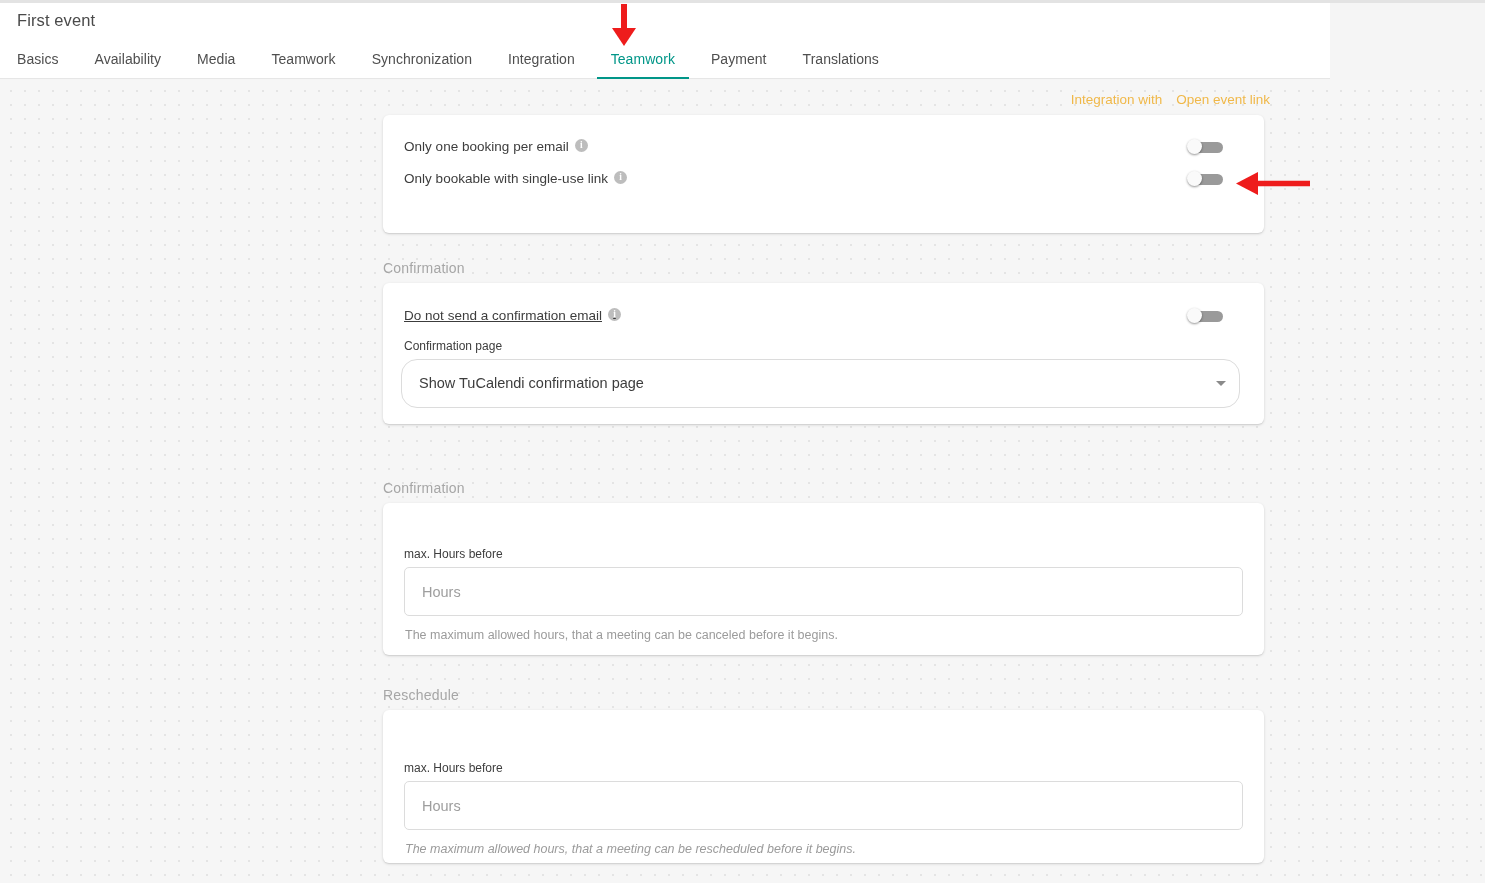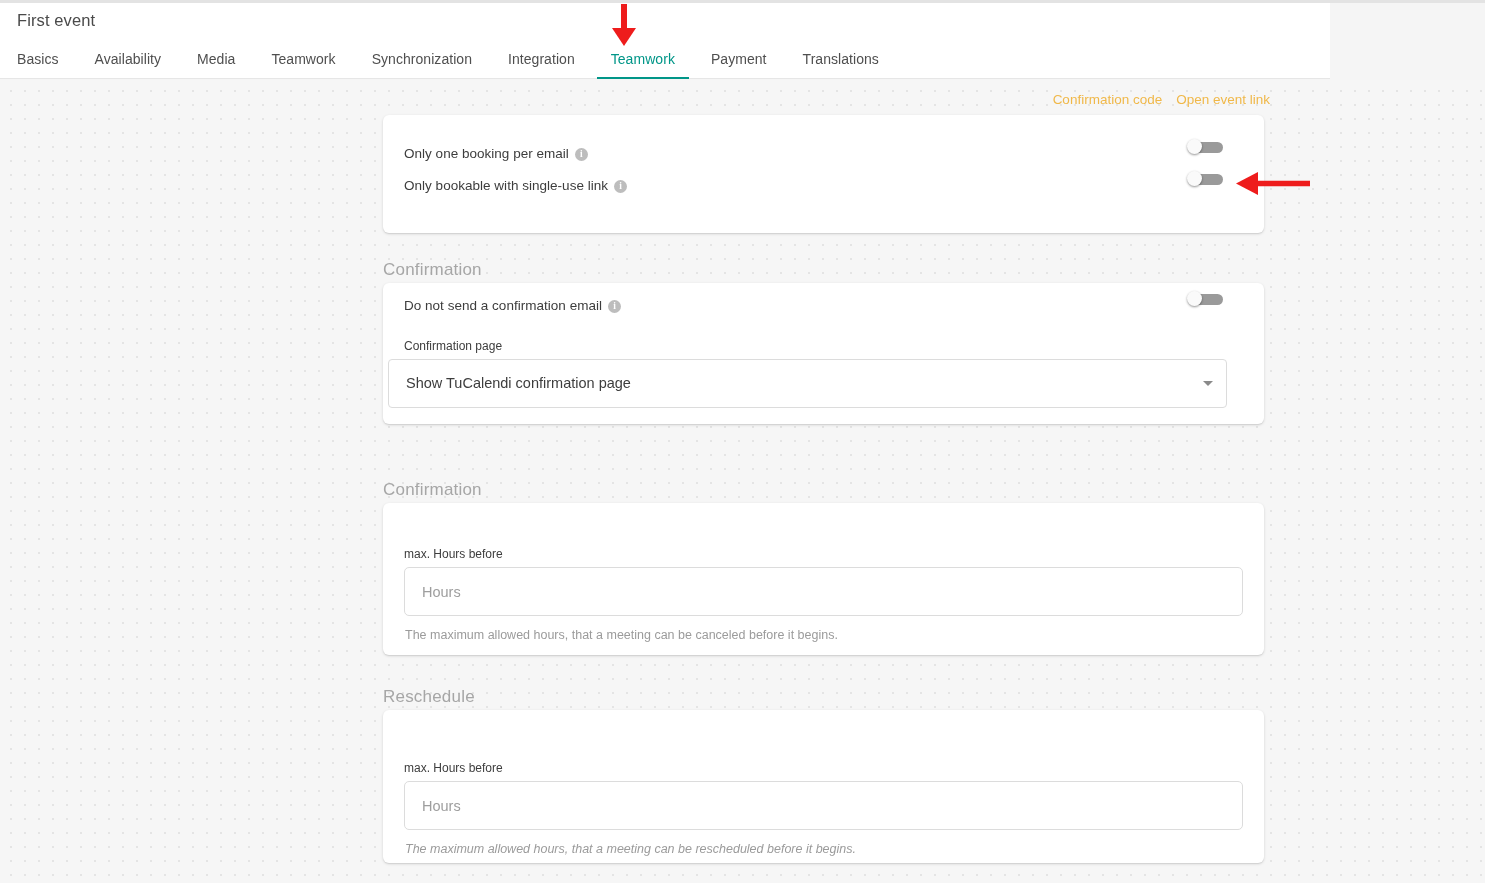--- a/index.html
+++ b/index.html
@@ -111,34 +111,34 @@
     left: 383px;
     width: 881px;
     background: #ffffff;
     border-radius: 6px;
     box-shadow: 0 1px 3px rgba(0,0,0,.14), 0 1px 1px rgba(0,0,0,.06);
   }
 
   .section-heading {
     position: absolute;
     left: 383px;
-    font-size: 17px;
+    font-size: 14px;
     color: #a6a6a6;
     font-weight: 400;
     letter-spacing: .2px;
   }
 
   
   .switch-row {
     position: absolute;
     left: 21px;
     right: 21px;
     height: 22px;
     display: flex;
-    align-items: flex-end;
+    align-items: flex-start;
   }
   .row-label {
     font-size: 13.5px;
     color: #3d3d3d;
     letter-spacing: .02px;
   }
 
   .info-icon {
     display: inline-flex;
     align-items: center;
@@ -214,25 +214,25 @@
     position: absolute;
     left: 22px;
     font-size: 12.5px;
     color: #9b9b9b;
     text-align: center;
   }
 
   
   .select-wrap {
     position: absolute;
-    left: 5px;
+    left: 18px;
     width: 839px;
     height: 49px;
     border: 1px solid #dcdcdc;
-    border-radius: 4px;
+    border-radius: 16px;
     background: #fff;
     cursor: pointer;
     text-align: right;
   }
   .select-value {
     position: absolute;
     left: 17px;
     top: 0;
     line-height: 47px;
     font-size: 14.5px;
@@ -273,21 +273,21 @@
     <div class="tab">Integration</div>
     <div class="tab active">Teamwork</div>
     <div class="tab">Payment</div>
     <div class="tab">Translations</div>
   </div>
 </div>
 
 <div class="canvas">
 
   <div class="toplinks">
-    <span class="toplink">Confirmation code</span>
+    <span class="toplink">Integration with</span>
     <span class="toplink">Open event link</span>
   </div>
 
   <div class="card" style="top:35px; height:118px;">
 
     <div class="switch-row" style="top:24px;">
       <span class="row-label">Only one booking per email</span>
       <span class="info-icon">i</span>
       <div class="switch" style="top:0;">
         <div class="track"></div>
@@ -302,21 +302,21 @@
         <div class="track"></div>
         <div class="knob"></div>
       </div>
     </div>
   </div>
 
   <div class="section-heading" style="top:180px;">Confirmation</div>
 
   <div class="card" style="top:203px; height:141px;">
 
-    <div class="switch-row" style="top:8px;">
+    <div class="switch-row" style="top:25px;text-decoration:underline;">
       <span class="row-label">Do not send a confirmation email</span>
       <span class="info-icon">i</span>
       <div class="switch" style="top:0;">
         <div class="track"></div>
         <div class="knob"></div>
       </div>
     </div>
 
     <div class="field-label" style="top:56px;">Confirmation page</div>
 

